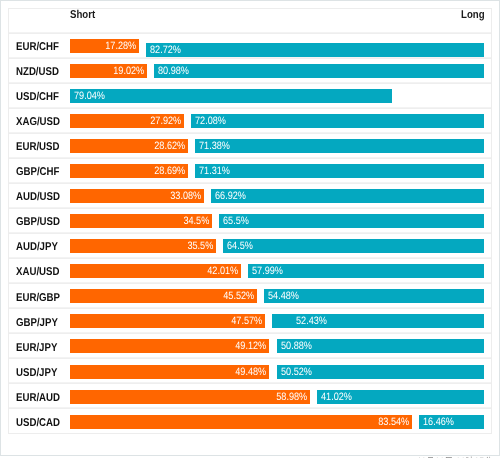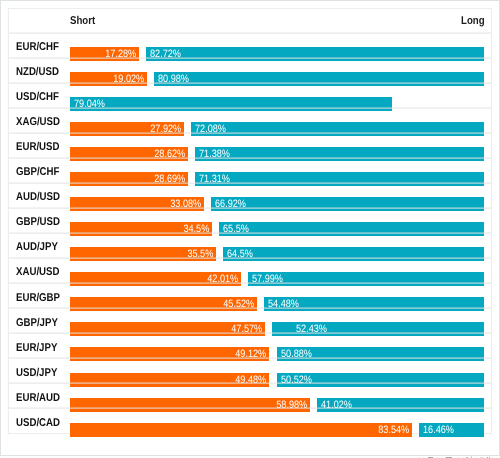--- a/index.html
+++ b/index.html
@@ -16,21 +16,21 @@
     border:1px solid #dde3e5;
     background:#fff;
   }
   .card{
     position:absolute;left:7px;top:7px;width:484px;height:426px;
     box-sizing:border-box;
     border:1px solid #ededed;
     background:#fff;
   }
   .hdr{
-    height:24.55px;display:flex;align-items:center;
+    height:24.55px;display:flex;align-items:flex-start;
     box-sizing:border-box;
     padding:0 6.65px 0 60.6px;
     position:relative;
   }
   .hdr .lbl{font-size:11.3px;font-weight:bold;color:#1b1b1b;line-height:12px;
     display:inline-block;transform:scaleX(0.855) translateZ(0);white-space:pre;}
   .hdr .left{transform-origin:left center;}
   .hdr .right{transform-origin:right center;}
   .hdr .spacer{flex:1 1 auto;}
   .rows{display:block;}
@@ -45,21 +45,21 @@
   }
   .row:last-child .divider{display:none;}
   .pair{
     width:60.6px;flex:0 0 60.6px;
     padding-left:7px;box-sizing:border-box;text-decoration:underline;
   }
   .pair span{font-size:11.3px;font-weight:bold;color:#111;line-height:12px;
     display:inline-block;white-space:pre;
     transform:scaleX(0.855) translateZ(0);transform-origin:left center;}
   .bars{
-    flex:1 1 auto;display:flex;align-items:flex-end;
+    flex:1 1 auto;display:flex;align-items:center;
     height:30px;padding-right:6.65px;box-sizing:border-box;
     position:relative;top:-0.2px;
   }
   .seg{height:14px;line-height:14px;font-size:10.7px;color:#fff;
        box-sizing:border-box;white-space:nowrap;overflow:hidden;}
   .seg-text{display:inline-block;white-space:pre;}
   .seg.short .seg-text{transform:scaleX(0.855) translateZ(0);transform-origin:right center;}
   .seg.long .seg-text{transform:scaleX(0.855) translateZ(0);transform-origin:left center;}
   .seg.short{background:#ff6600;text-align:right;padding-right:3px;margin-right:7.12px;}
   .seg.long{background:#04a8c0;text-align:left;padding-left:4px;}

